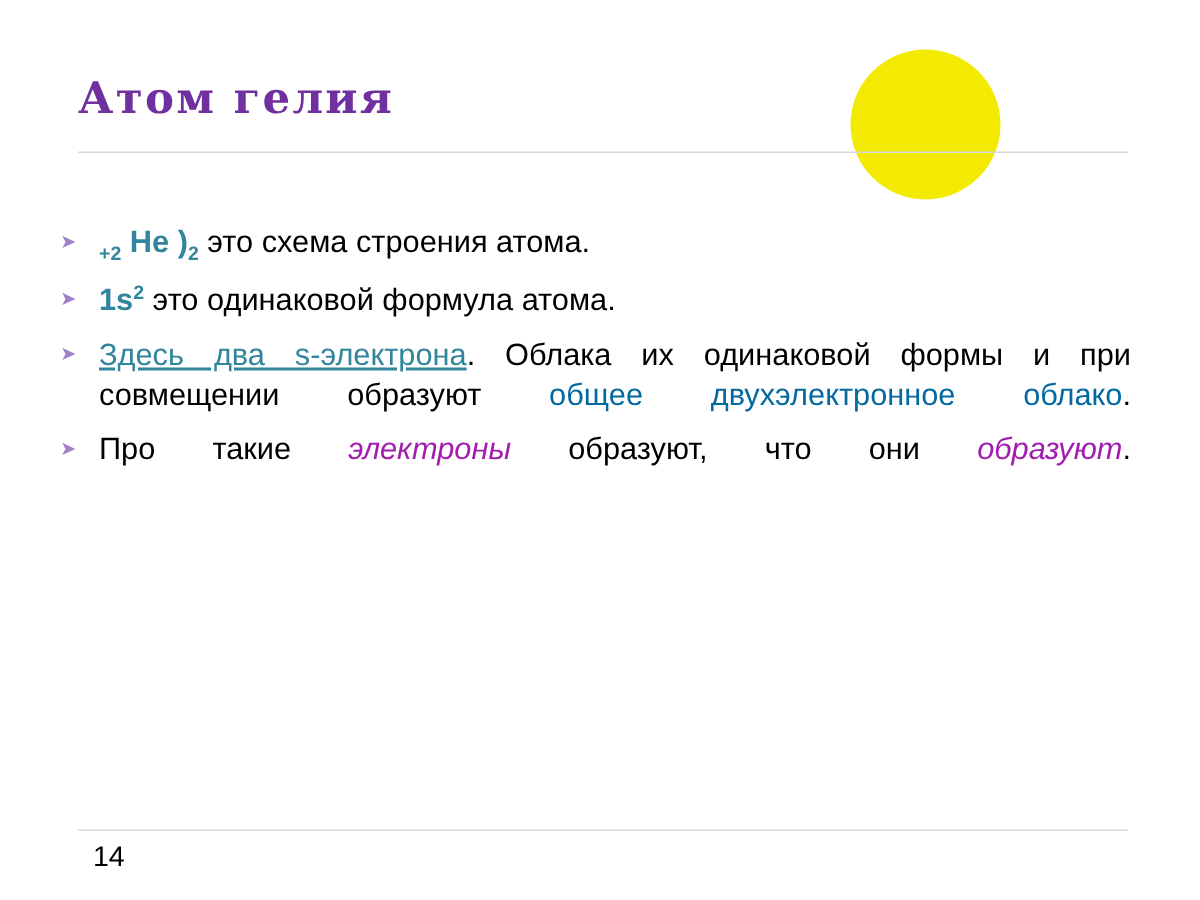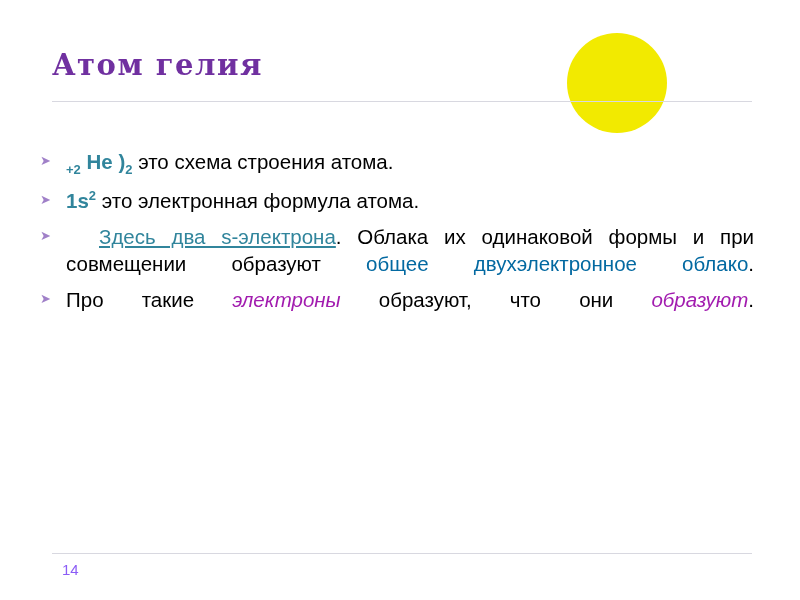--- a/index.html
+++ b/index.html
@@ -94,21 +94,20 @@
     font-weight: bold;
   }
   .sup {
     font-size: 13px;
     vertical-align: super;
     font-weight: bold;
   }
   .link-underline {
     color: #31859c;
     text-decoration: underline;
-    margin-left: 33px;
   }
   .magenta {
     color: #0369a1;
   }
   .red-italic {
     color: #a21caf;
     font-style: italic;
   }
 
   
@@ -117,22 +116,22 @@
     left: 52px;
     top: 553px;
     width: 700px;
     height: 1px;
     background: #d8d8e0;
   }
   .page-number {
     position: absolute;
     left: 62px;
     top: 561px;
-    font-size: 15px;
-    color: #8b5cf6;
+    font-size: 19px;
+    color: #000000;
   }
 </style>
 </head>
 <body>
 
 <div class="slide">
 
   <div class="circle"></div>
 
   <div class="title">Атом гелия</div>
@@ -140,21 +139,21 @@
 
   <div class="body">
 
     <div class="bullet-row">
       <span class="bullet-marker">➤</span>
       <span class="bullet-text"><span class="teal sub">+2</span><span class="teal"> He )</span><span class="teal sub">2</span><span>  это схема строения атома.</span></span>
     </div>
 
     <div class="bullet-row">
       <span class="bullet-marker">➤</span>
-      <span class="bullet-text"><span class="teal">1s</span><span class="teal sup">2</span><span>  это электронная формула атома.</span></span>
+      <span class="bullet-text"><span class="teal">1s</span><span class="teal sup">2</span><span>  это одинаковой формула атома.</span></span>
     </div>
 
     <div class="bullet-row">
       <span class="bullet-marker">➤</span>
       <span class="bullet-text justify"><span class="link-underline">Здесь два s-электрона</span><span>. Облака их одинаковой формы и при совмещении образуют </span><span class="magenta">общее двухэлектронное облако</span><span>.</span></span>
     </div>
 
     <div class="bullet-row">
       <span class="bullet-marker">➤</span>
       <span class="bullet-text justify"><span>Про такие </span><span class="red-italic">электроны</span><span> образуют, что они </span><span class="red-italic">образуют</span><span>.</span></span>

